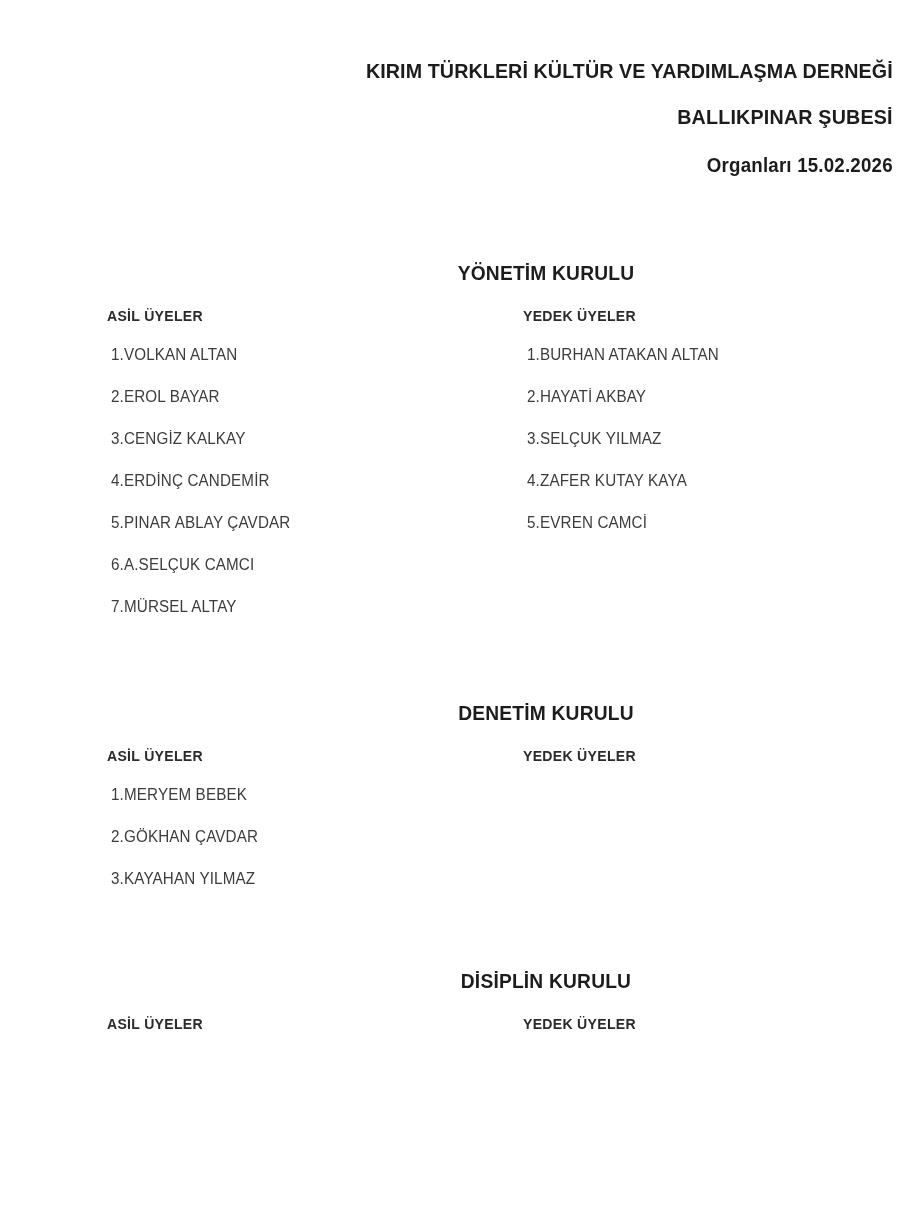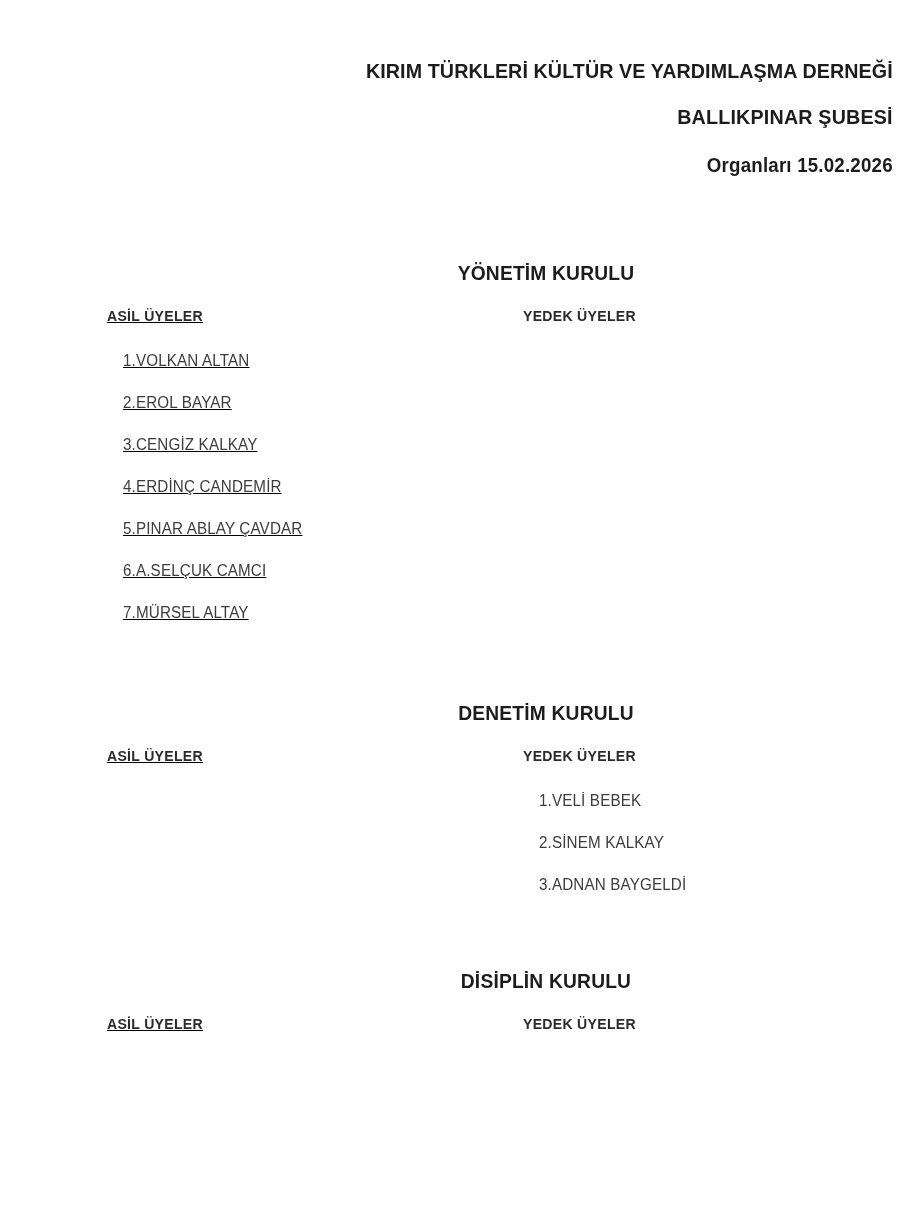--- a/index.html
+++ b/index.html
@@ -81,36 +81,36 @@
     position: absolute;
     left: 0;
     top: 46px;
     width: 921px;
     height: 1px;
   }
   .col {
     position: absolute;
     top: 0;
   }
-  .col-asil  { left: 107px; text-decoration: underline; }
+  .col-asil  { left: 107px; }
   .col-yedek { left: 523px; }
 
   .col-head {
     font-size: 14.5px;
     font-weight: bold;
     color: #2b2b2b;
     letter-spacing: 0.3px;
     white-space: nowrap;
     margin: 0 0 10px 0;
     transform: scaleX(0.97);
     transform-origin: left center;
   }
   .member-list {
     list-style: none;
-    margin: 16px;
+    margin: 4px;
     padding: 0;
   }
   .member-list li {
     font-size: 16px;
     line-height: 42px;
     color: #3c3c3c;
     white-space: nowrap;
     letter-spacing: 0.15px;
     transform: scaleX(0.95);
     transform-origin: left center;
@@ -144,40 +144,47 @@
           <li>3.CENGİZ KALKAY</li>
           <li>4.ERDİNÇ CANDEMİR</li>
           <li>5.PINAR ABLAY ÇAVDAR</li>
           <li>6.A.SELÇUK CAMCI</li>
           <li>7.MÜRSEL ALTAY</li>
         </ul>
       </div>
 
       <div class="col col-yedek">
         <div class="col-head">YEDEK ÜYELER</div>
+        <ul class="member-list">
+          <li>1.BURHAN ATAKAN ALTAN</li>
+          <li>2.HAYATİ AKBAY</li>
+          <li>3.SELÇUK YILMAZ</li>
+          <li>4.ZAFER KUTAY KAYA</li>
+          <li>5.EVREN CAMCİ</li>
+        </ul>
       </div>
 
     </div>
   </div>
 
   <div class="section" id="section-denetim">
     <div class="section-title">DENETİM KURULU</div>
     <div class="columns">
 
       <div class="col col-asil">
         <div class="col-head">ASİL ÜYELER</div>
+        <ul class="member-list">
+          <li>1.MERYEM BEBEK</li>
+          <li>2.GÖKHAN ÇAVDAR</li>
+          <li>3.KAYAHAN YILMAZ</li>
+        </ul>
       </div>
 
       <div class="col col-yedek">
         <div class="col-head">YEDEK ÜYELER</div>
-        <ul class="member-list">
-          <li>1.VELİ BEBEK</li>
-          <li>2.SİNEM KALKAY</li>
-          <li>3.ADNAN BAYGELDİ</li>
-        </ul>
       </div>
 
     </div>
   </div>
 
   <div class="section" id="section-disiplin">
     <div class="section-title">DİSİPLİN KURULU</div>
     <div class="columns">
 
       <div class="col col-asil">

